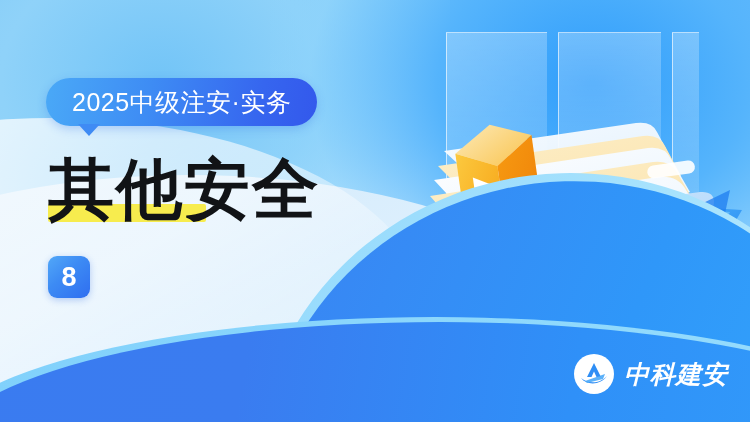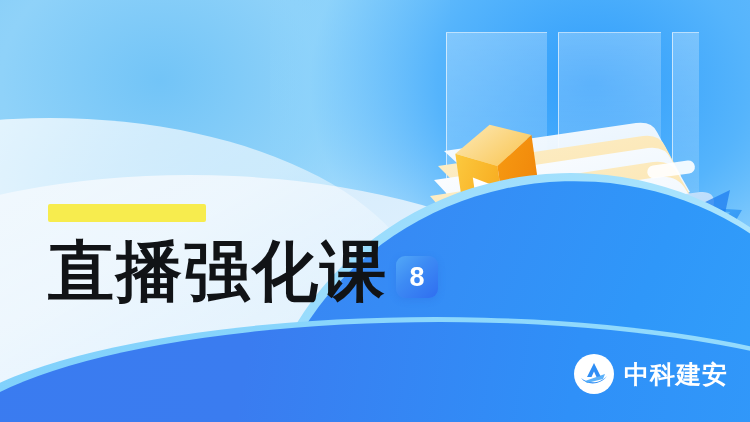--- a/index.html
+++ b/index.html
@@ -147,21 +147,21 @@
     position:absolute;right:22px;bottom:28px;
     display:flex;align-items:center;gap:10px;
   }
   .logo-mark{
     width:40px;height:40px;border-radius:50%;
     background:#ffffff;
     display:flex;align-items:center;justify-content:center;
     flex:0 0 auto;
   }
   .logo-mark svg{display:block;}
-  .logo-txt{display:flex;flex-direction:row;justify-content:center;}
+  .logo-txt{display:flex;flex-direction:row;justify-content:center;font-style:italic;}
   .logo-name{
     color:#ffffff;font-size:25px;font-weight:700;letter-spacing:1px;
     line-height:27px;
     font-family:"Liberation Sans","DejaVu Sans",sans-serif;
   }
   .logo-url{
     color:#ffffff;font-size:11.5px;font-weight:700;letter-spacing:0.4px;
     line-height:14px;margin-top:1px;
     font-family:"Liberation Sans","DejaVu Sans",sans-serif;
   }
@@ -261,27 +261,33 @@
         <path d="M14 50 L36 62 L14 76 Z" fill="#ffffff"></path>
       </g>
     </svg>
   </div>
 
   <div class="right-sweep-edge"></div>
   <div class="right-sweep"></div>
   <div class="bottom-band-light"></div>
   <div class="bottom-band"></div>
 
+  <div class="pill-wrap">
+    <div class="pill">
+      <span class="pill-text">2025中级注安·实务</span>
+      <span class="pill-tail"></span>
+    </div>
+  </div>
 
   <div class="headline">
     <div class="line">
       <span class="hl-mark"></span>
+      <span class="line-text">其他安全</span>
     </div>
     <div class="line line2">
-      <span class="line-text">直播强化课</span>
       <span class="num-badge">8</span>
     </div>
   </div>
 
   <div class="logo">
     <div class="logo-mark">
       <svg width="34" height="34" viewBox="0 0 34 34" xmlns="http://www.w3.org/2000/svg">
         <circle cx="17" cy="17" r="16" fill="#ffffff"></circle>
         <path d="M17 6 L24 20 L19.5 20 L17 14.5 L14.5 20 L10 20 Z" fill="#2f8ef5"></path>
         <path d="M4 21 C11 27, 23 27, 30 19 C24 28, 10 29, 4 21 Z" fill="#2f8ef5"></path>

